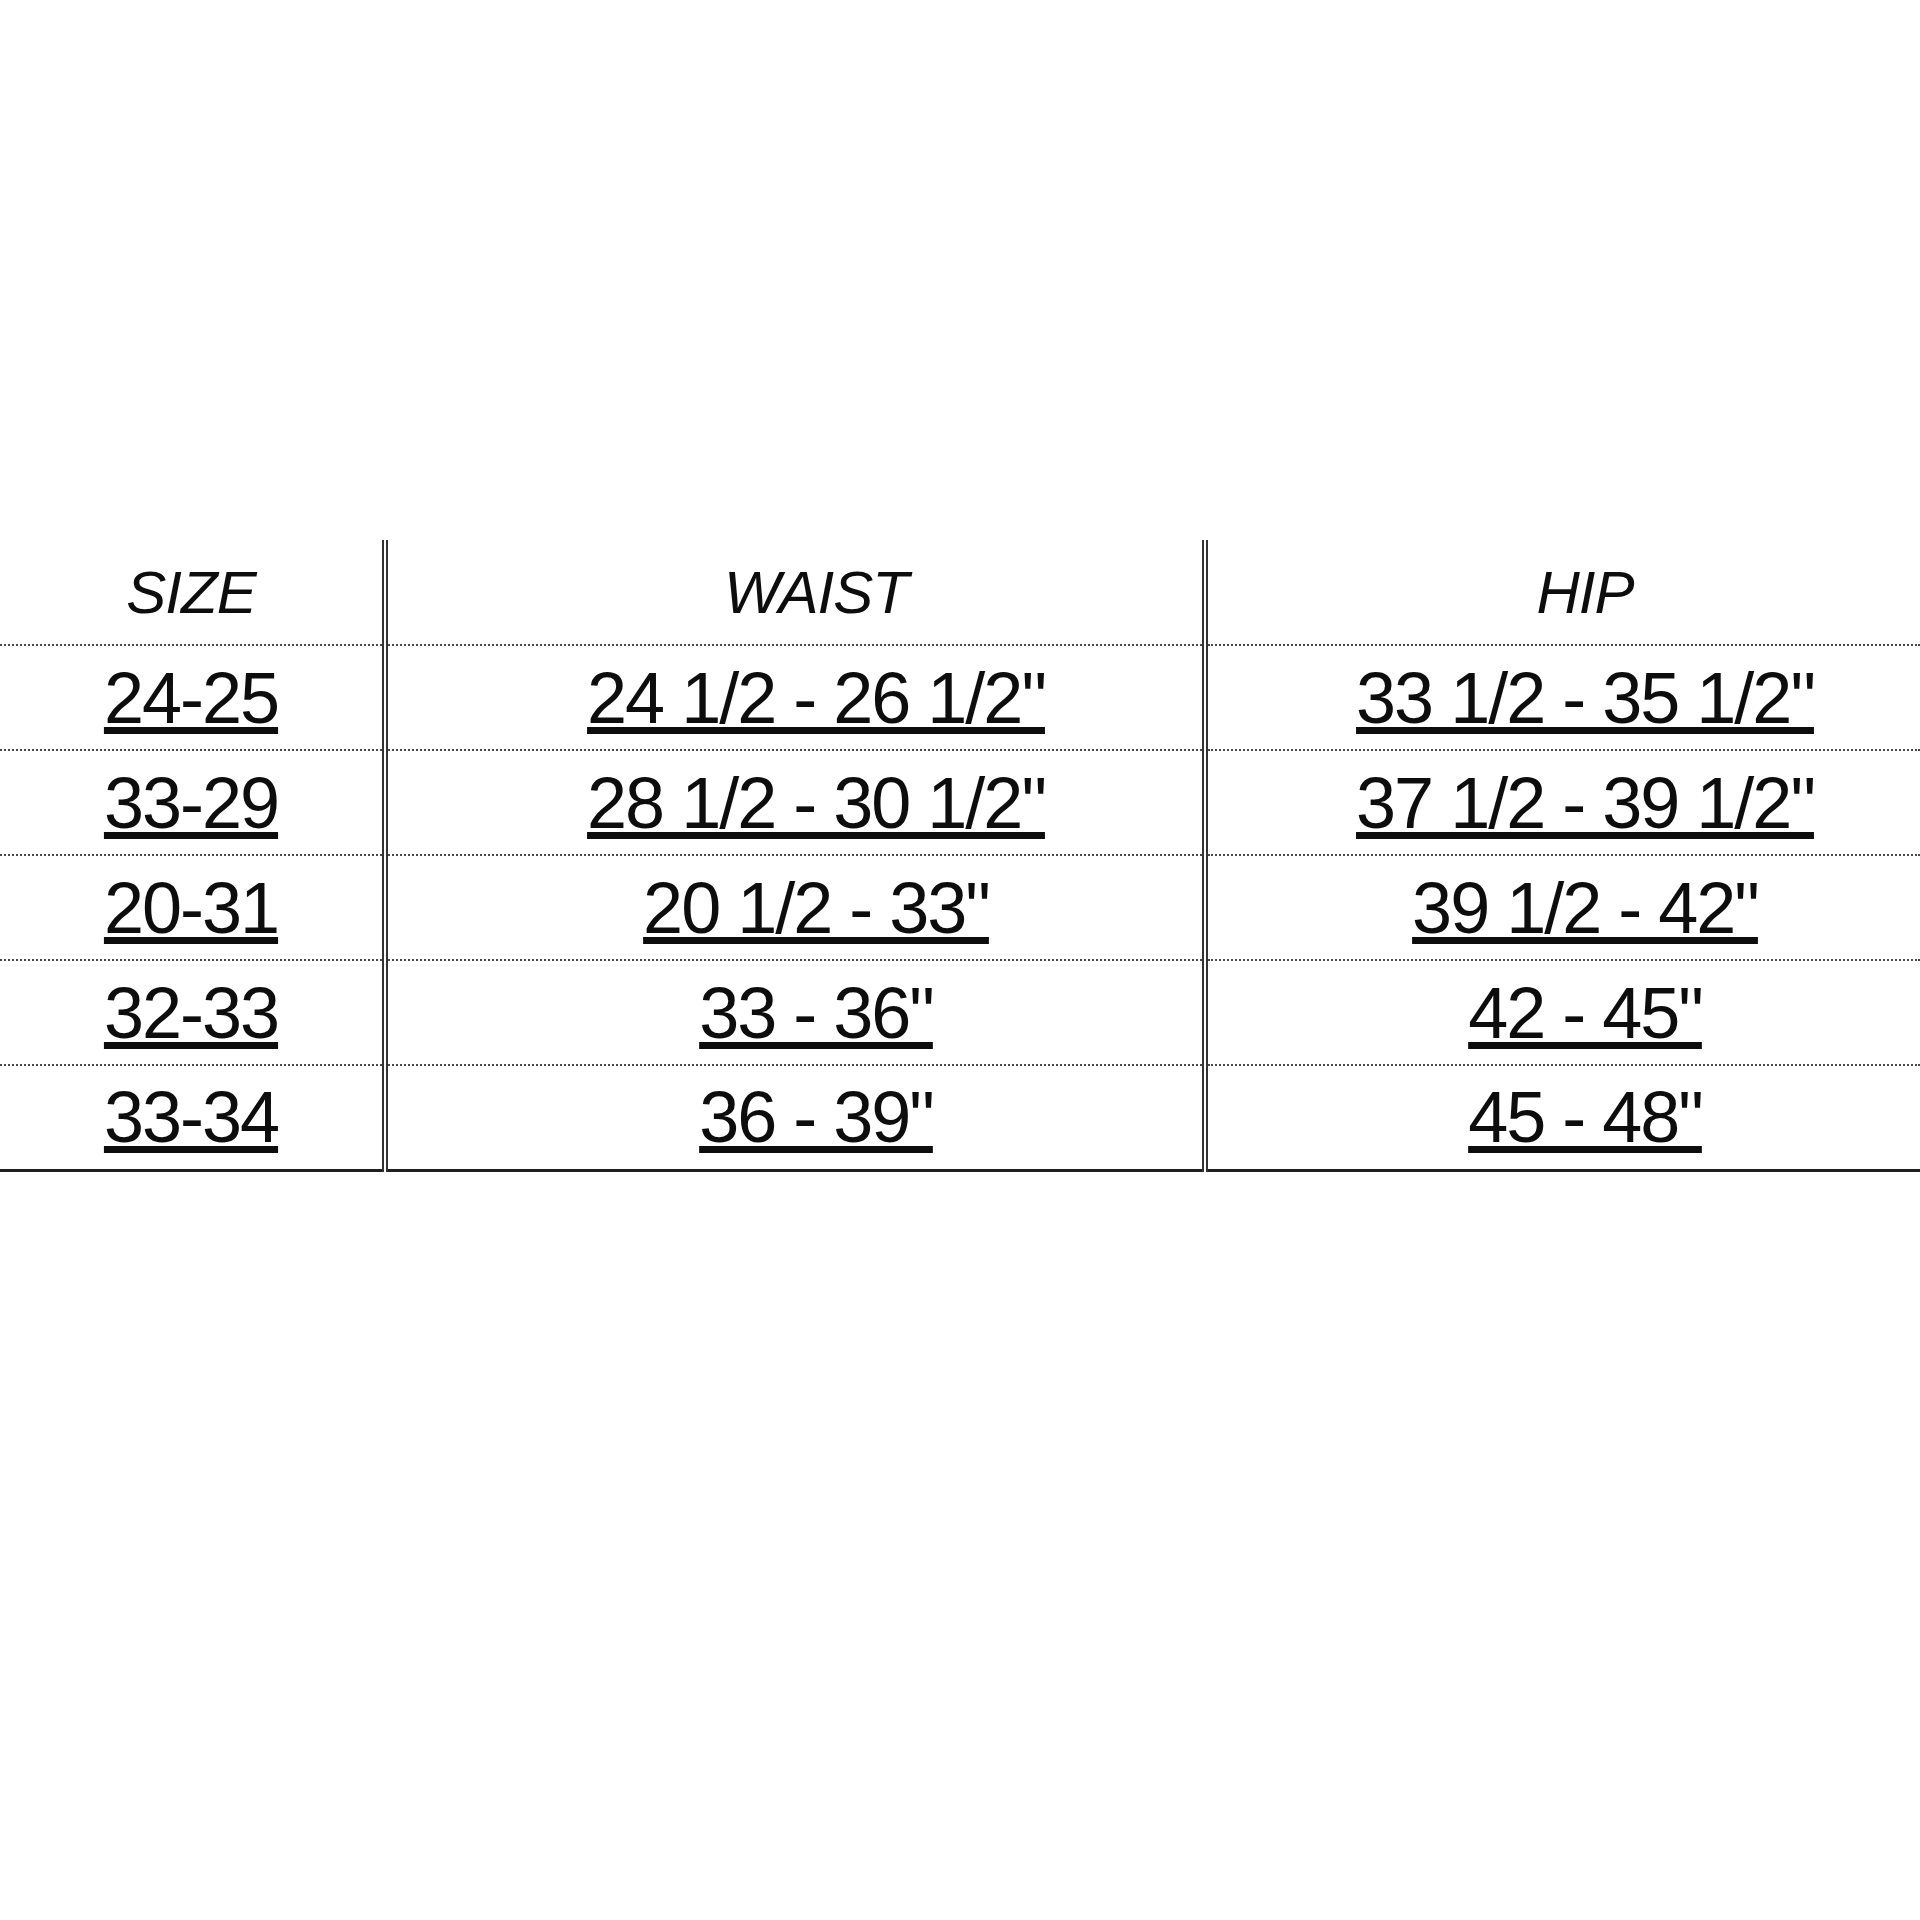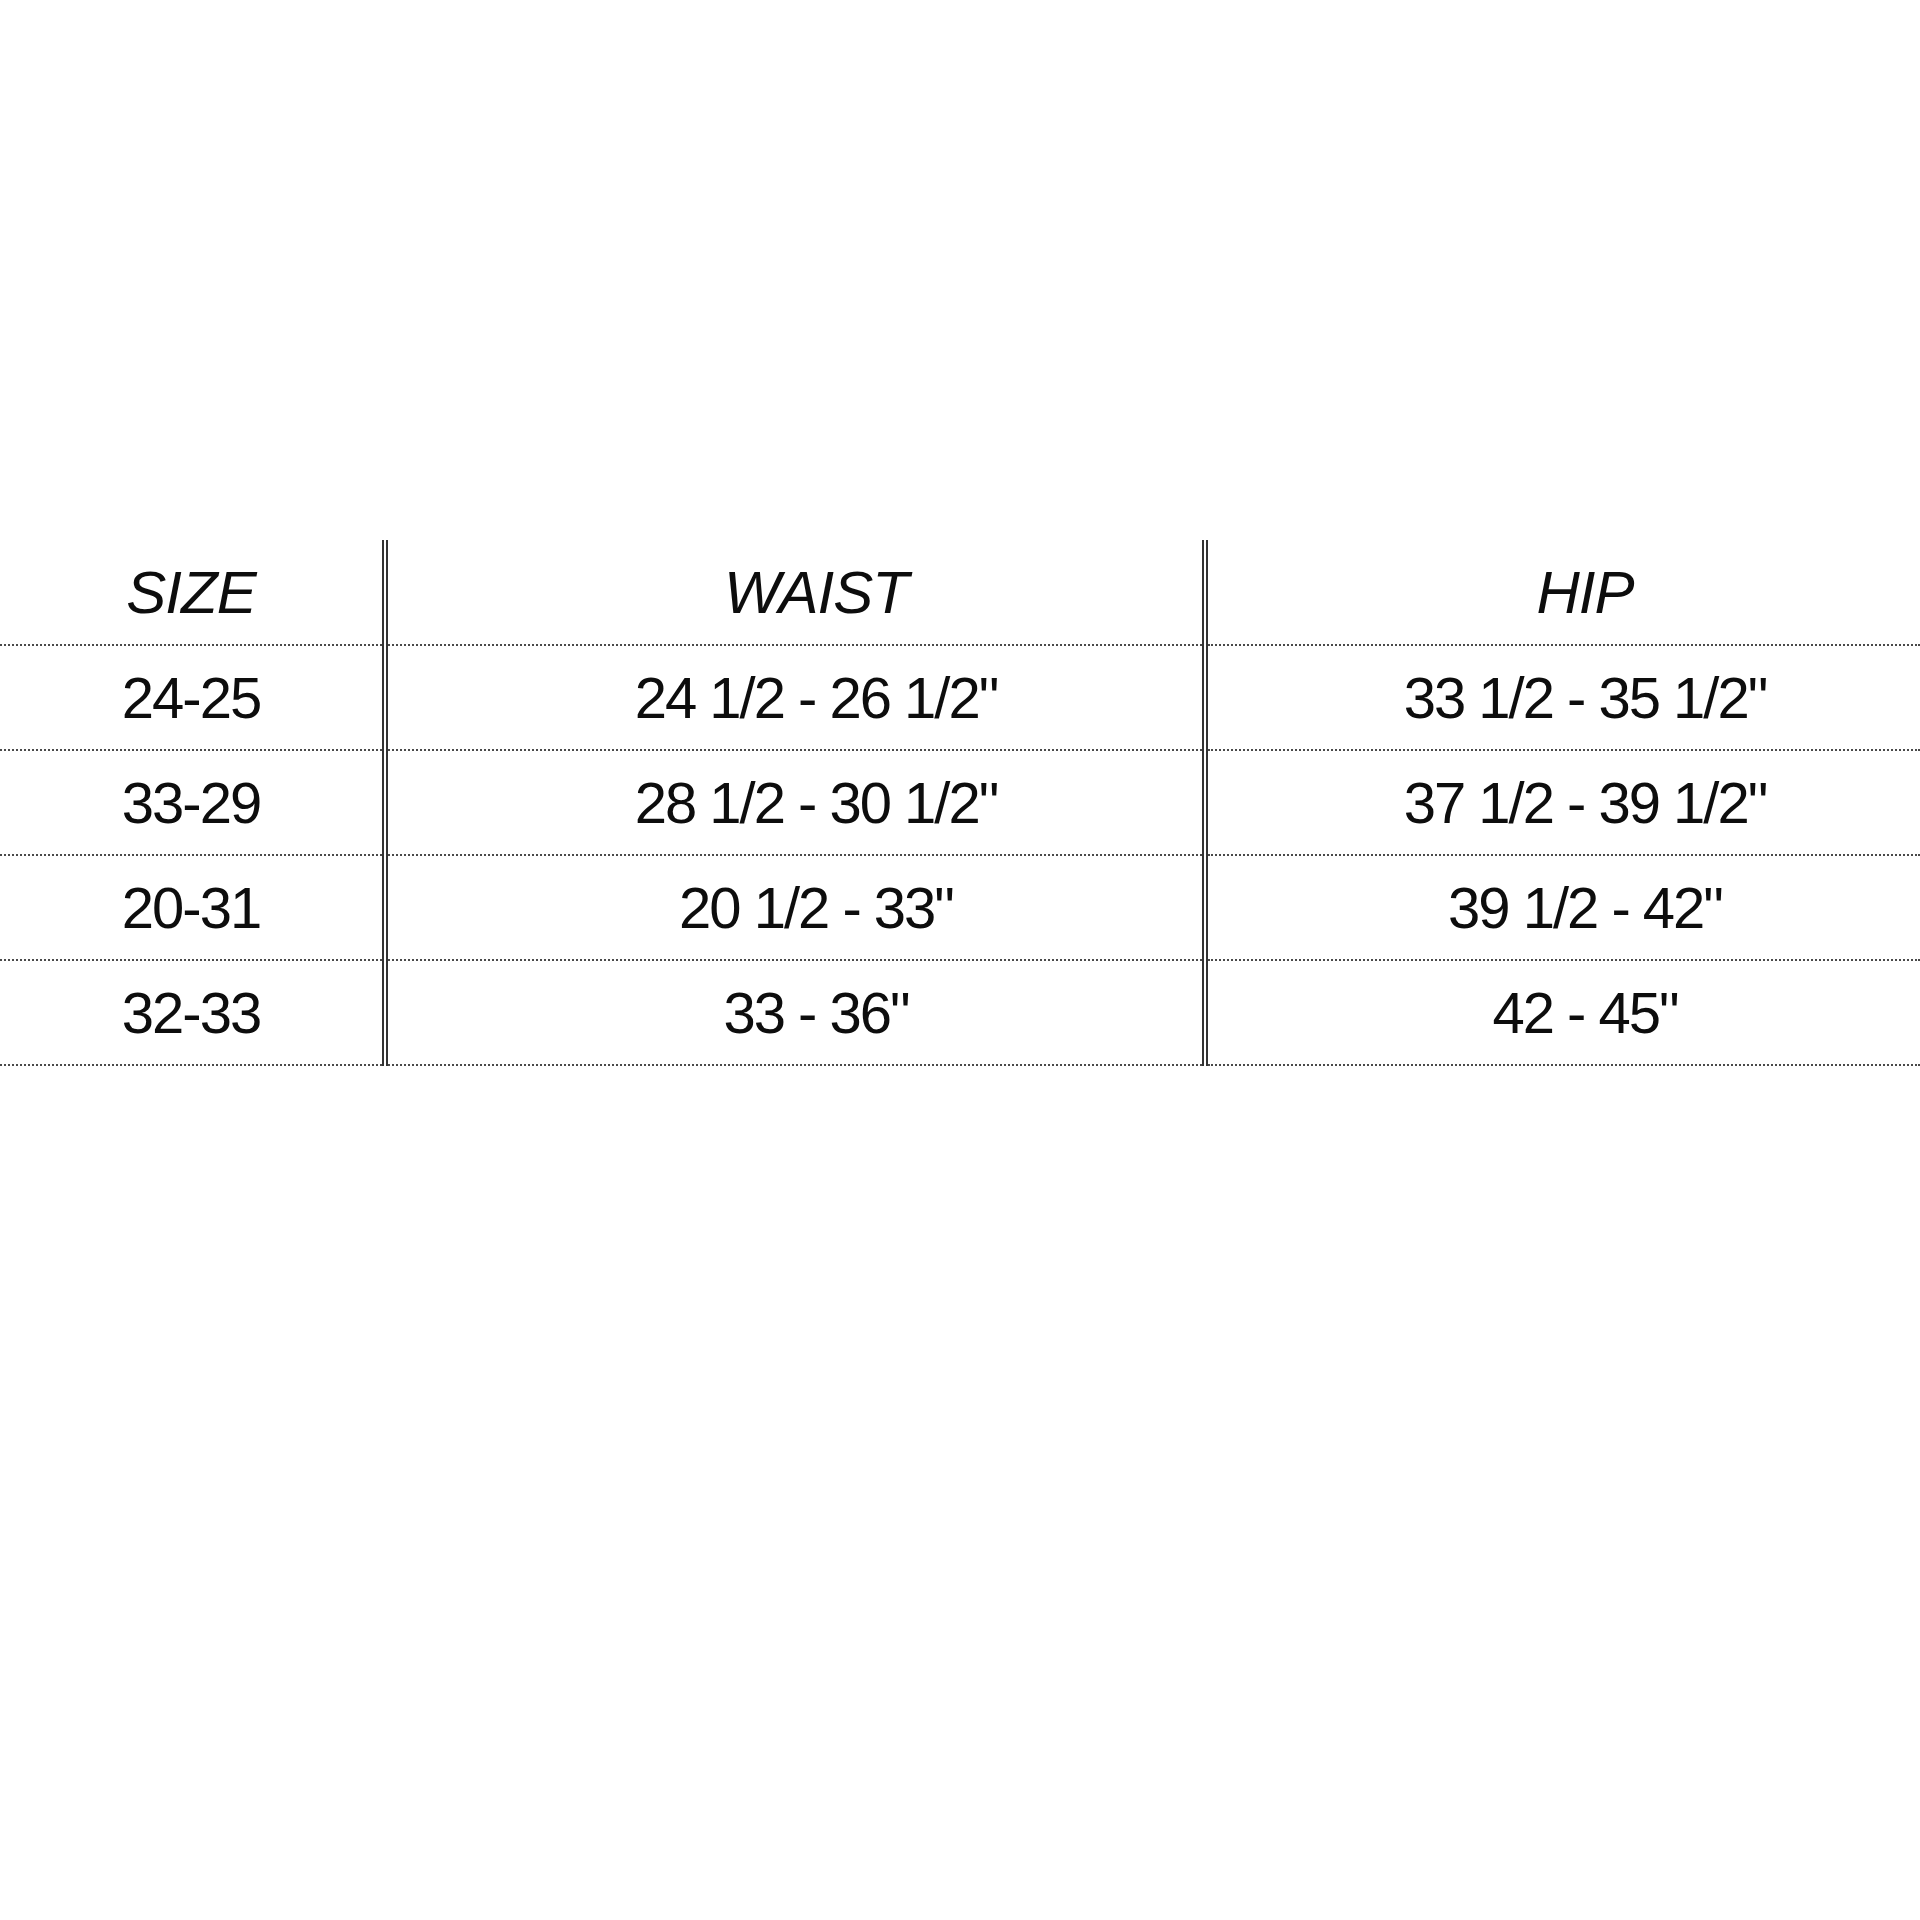--- a/index.html
+++ b/index.html
@@ -50,23 +50,24 @@
   }
 
   .header-row td {
     font-size: 60px;
     letter-spacing: -1px;
     border-bottom: 2px dotted #4a4a4a;
     font-style: italic;
   }
 
   .data-row td {
-    font-size: 58px;
+    font-size: 72px;
     letter-spacing: -2px;
     border-bottom: 2px dotted #4a4a4a;
+    text-decoration: underline;
   }
   .data-row.last td {
     border-bottom: 3px solid #202020;
   }
 
   
   .header-row td.v-div,
   .data-row td.v-div {
     border-left: 6px double #333333;
     padding-left: 42px;
@@ -109,15 +110,20 @@
       <td class="v-div">20 1/2 - 33"</td>
       <td class="v-div">39 1/2 - 42"</td>
     </tr>
 
     <tr class="data-row">
       <td>32-33</td>
       <td class="v-div">33 - 36"</td>
       <td class="v-div">42 - 45"</td>
     </tr>
 
+    <tr class="data-row last">
+      <td>33-34</td>
+      <td class="v-div">36 - 39"</td>
+      <td class="v-div">45 - 48"</td>
+    </tr>
   </tbody>
     </table>
 </div>
 
 </body></html>

